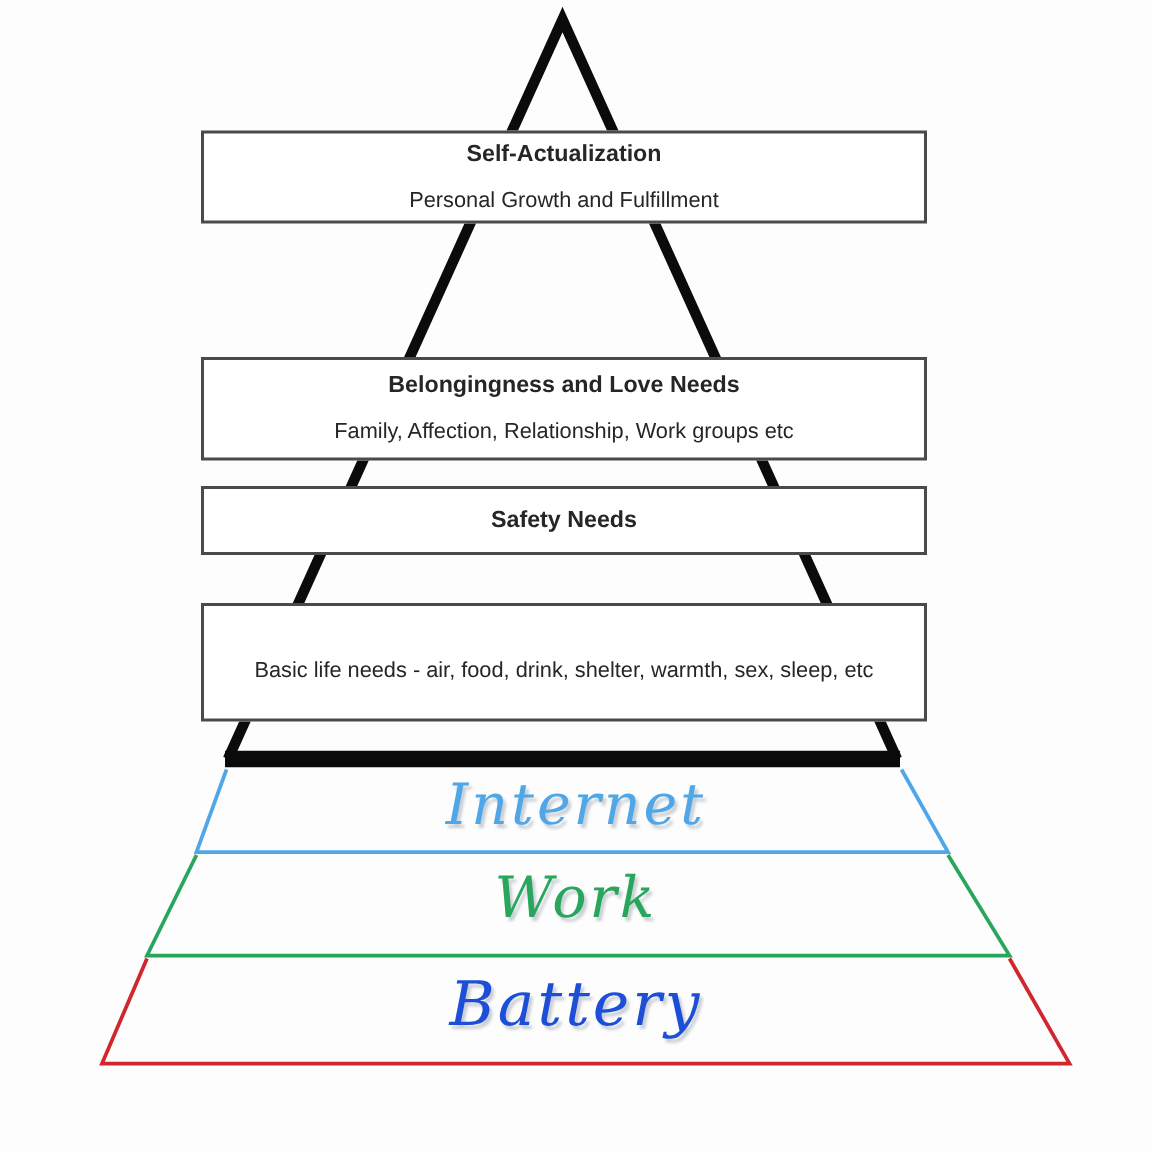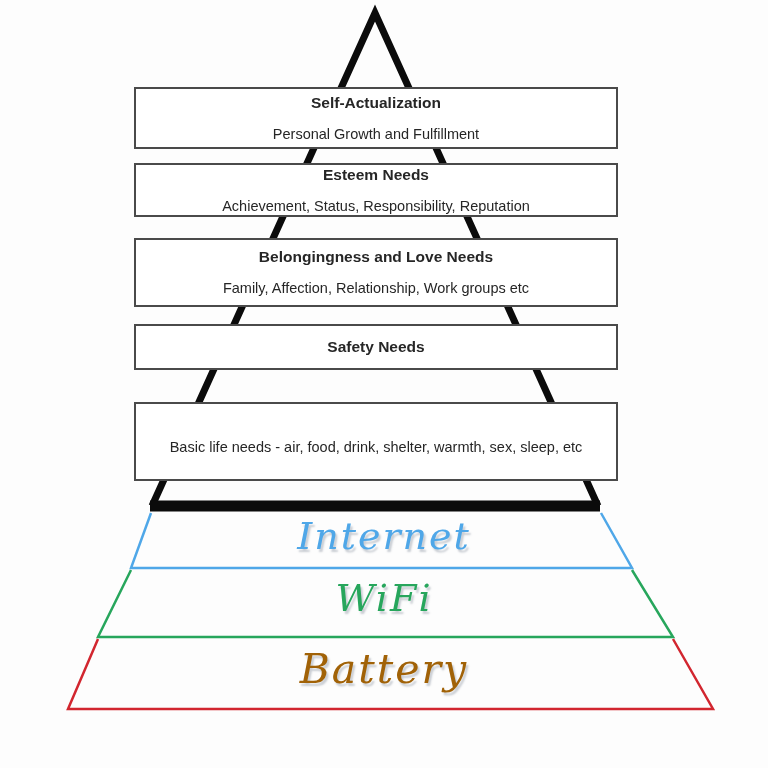--- a/index.html
+++ b/index.html
@@ -80,35 +80,31 @@
     <path d="M151 513 L131 568 L632 568 L601 513" fill="none" stroke-width="2.5" stroke="#4fa7e8"></path>
     <path d="M131 570 L98 637 L673 637 L632 570" fill="none" stroke-width="2.5" stroke="#27a65c"></path>
     <path d="M98 639 L68 709 L713 709 L673 639" fill="none" stroke-width="2.5" stroke="#d2262f"></path>
   </svg>
 
   <div class="need-box box-1">
     <div class="need-title">Self-Actualization</div>
     <div class="need-sub">Personal Growth and Fulfillment</div>
   </div>
 
-  <div class="need-box box-2">
-    <div class="need-title">Esteem Needs</div>
-    <div class="need-sub">Achievement, Status, Responsibility, Reputation</div>
-  </div>
 
   <div class="need-box box-3">
     <div class="need-title">Belongingness and Love Needs</div>
     <div class="need-sub">Family, Affection, Relationship, Work groups etc</div>
   </div>
 
   <div class="need-box box-4">
     <div class="need-title">Safety Needs</div>
   </div>
 
   <div class="need-box box-5">
     <div class="need-sub">Basic life needs - air, food, drink, shelter, warmth, sex, sleep, etc</div>
   </div>
 
   <div class="tier-label label-internet" style="color: rgb(79, 167, 232);">Internet</div>
-  <div class="tier-label label-wifi" style="color: rgb(39, 166, 92);">WiFi</div>
-  <div class="tier-label label-battery" style="color: #a16207;">Battery</div>
+  <div class="tier-label label-wifi" style="color: rgb(39, 166, 92);">Work</div>
+  <div class="tier-label label-battery" style="color: #1d4ed8;">Battery</div>
 
 </div>
 
 </body></html>

